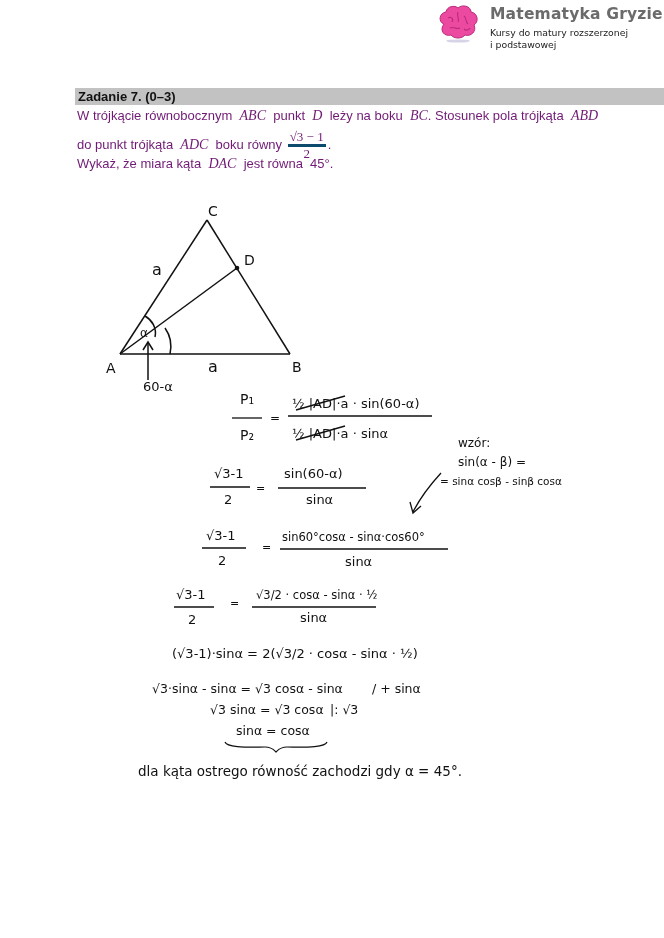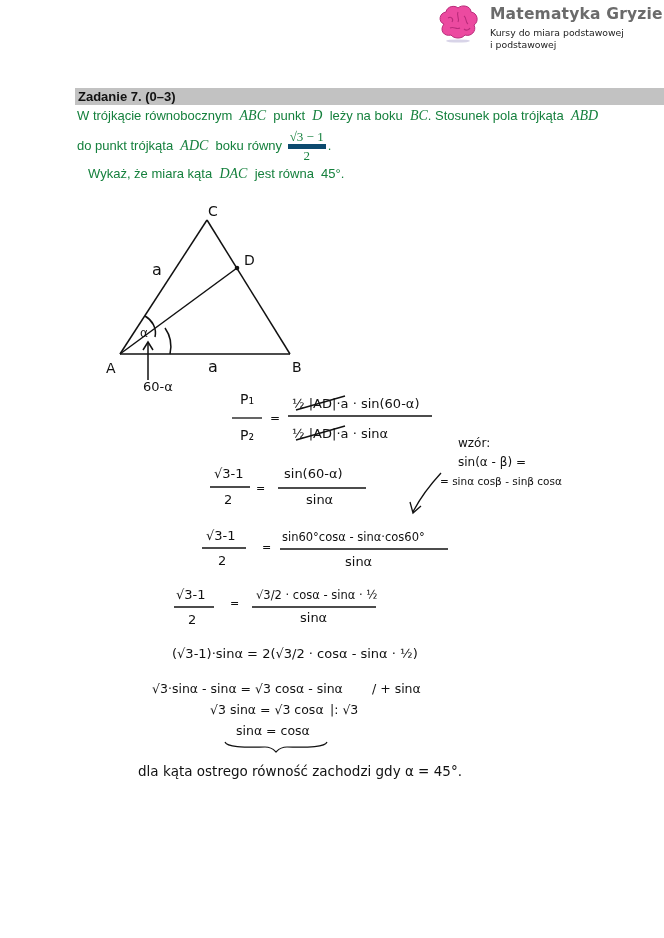--- a/index.html
+++ b/index.html
@@ -3,40 +3,40 @@
 <meta charset="utf-8">
 <style>
   html, body { margin:0; padding:0; background:#ffffff; }
   body { width:664px; height:938px; position:relative; overflow:hidden; font-family:"Liberation Sans", sans-serif; color:#1a1a1a; }
   .brand { position:absolute; left:436px; top:2px; width:228px; height:54px; }
   .brain { position:absolute; left:0; top:2px; width:44px; height:40px; }
   .brand-title { position:absolute; left:54px; top:3px; font-family:"DejaVu Sans", sans-serif; font-weight:bold; font-size:15.5px; color:#6b6b6b; letter-spacing:0.2px; white-space:nowrap; }
   .brand-sub { position:absolute; left:54px; top:25px; font-family:"DejaVu Sans", sans-serif; font-size:9.3px; line-height:12px; color:#222; white-space:nowrap; }
   .task-bar { position:absolute; left:75px; top:88px; width:596px; height:17px; background:#c2c2c2; }
   .task-title { position:absolute; left:3px; top:1px; font-weight:bold; font-size:13px; color:#111; }
-  .task-text { position:absolute; left:77px; font-size:13px; color:#15803d; white-space:nowrap; }
+  .task-text { position:absolute; left:77px; font-size:13px; color:#701a75; white-space:nowrap; }
   .m { font-family:"Liberation Serif", serif; font-style:italic; font-size:14px; }
   .frac { display:inline-block; vertical-align:middle; text-align:center; font-family:"Liberation Serif", serif; font-size:13px; line-height:14px; margin:0 2px; }
-  .frac .num { display:block; border-bottom:5px solid #0c4a6e; padding:0 2px; }
+  .frac .num { display:block; border-bottom:3px solid #0c4a6e; padding:0 2px; }
   .frac .den { display:block; }
   svg.hand { position:absolute; left:0; top:0; }
   .hw { font-family:"DejaVu Sans", sans-serif; fill:#111; }
 </style>
 </head>
 <body>
 
 <div class="brand">
   <svg class="brain" viewBox="0 0 44 40">
     <ellipse cx="22" cy="37" rx="12" ry="1.6" fill="#d8d4e8"></ellipse>
     <path d="M8 20 C2 18 3 9 10 8 C11 2 19 1 22 4 C26 0 35 2 35 8 C42 9 43 18 38 21 C41 27 35 33 29 31 C26 35 18 35 15 31 C8 33 3 26 8 20 Z" fill="#ec4aa0" stroke="#b92b7a" stroke-width="1"></path>
     <path d="M12 14 C15 12 18 15 16 18 M22 8 C20 12 24 14 22 18 M28 12 C31 14 29 18 32 20 M14 24 C18 22 20 26 24 24 M28 25 C30 27 33 26 34 24" fill="none" stroke="#b92b7a" stroke-width="1.1"></path>
   </svg>
   <div class="brand-title">Matematyka Gryzie</div>
   <div class="brand-sub">
-    <div>Kursy do miara podstawowej</div>
+    <div>Kursy do matury rozszerzonej</div>
     <div>i podstawowej</div>
   </div>
 </div>
 
 <div class="task-bar">
   <span class="task-title">Zadanie 7. (0–3)</span>
 </div>
 
 <div class="task-text" style="top:108px;">
   <span>W trójkącie równobocznym</span>&nbsp;
@@ -49,21 +49,21 @@
 </div>
 <div class="task-text" style="top:130px;">
   <span>do punkt trójkąta</span>&nbsp;
   <span class="m">ADC</span>&nbsp;
   <span>boku równy</span>
   <span class="frac">
     <span class="num">√3 − 1</span>
     <span class="den">2</span>
   </span><span>.</span>
 </div>
-<div class="task-text" style="top:166px;margin-left:11px;">
+<div class="task-text" style="top:156px;">
   <span>Wykaż, że miara kąta</span>&nbsp;
   <span class="m">DAC</span>&nbsp;
   <span>jest równa</span>&nbsp;
   <span>45°.</span>
 </div>
 
 <svg class="hand" width="664" height="938">
   <g stroke="#111" stroke-width="1.5" fill="none">
     <line x1="120" y1="354" x2="290" y2="354"></line>
     <line x1="120" y1="354" x2="207" y2="220"></line>

